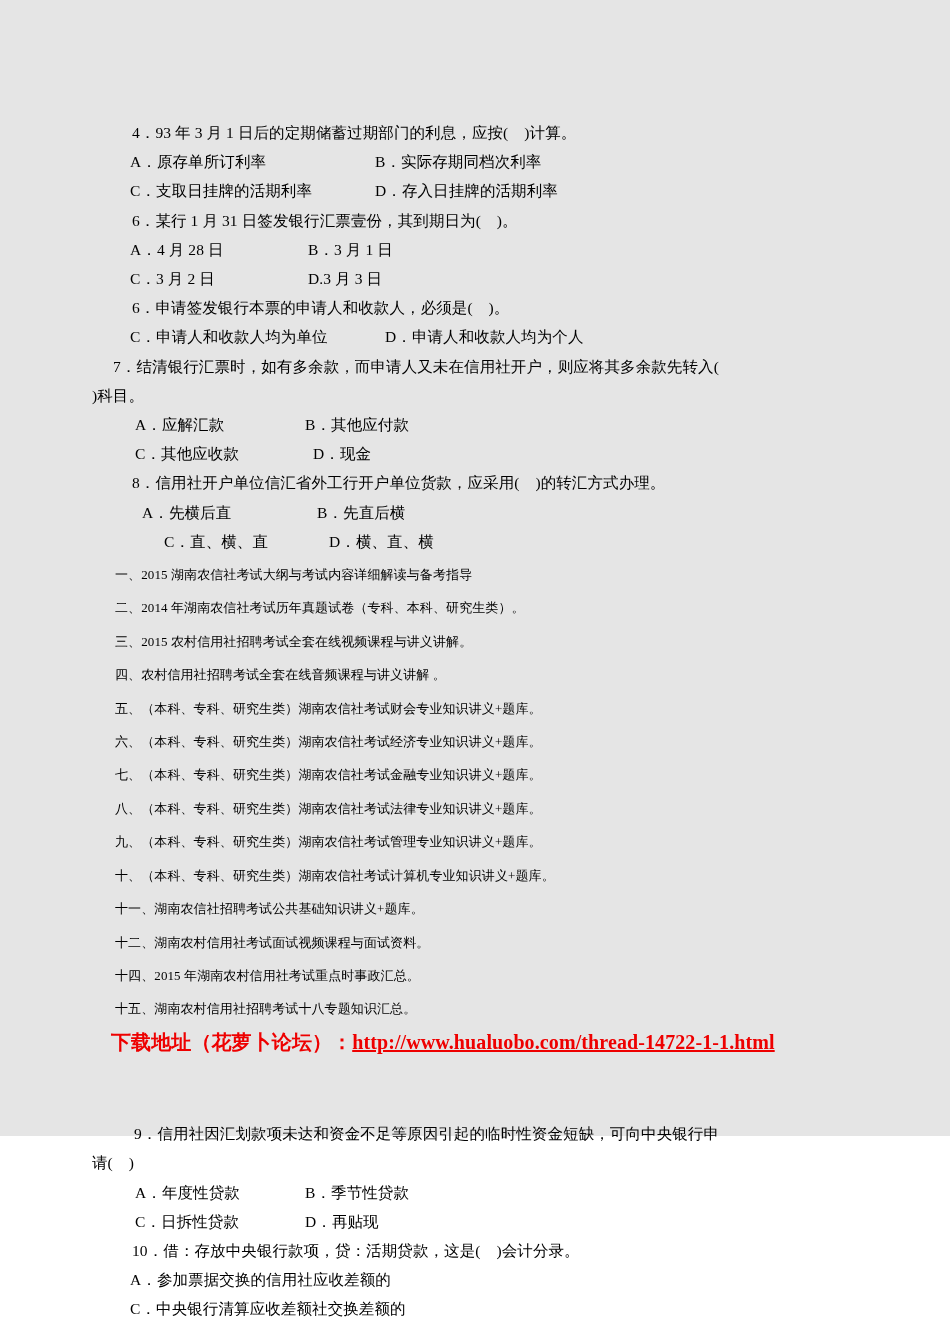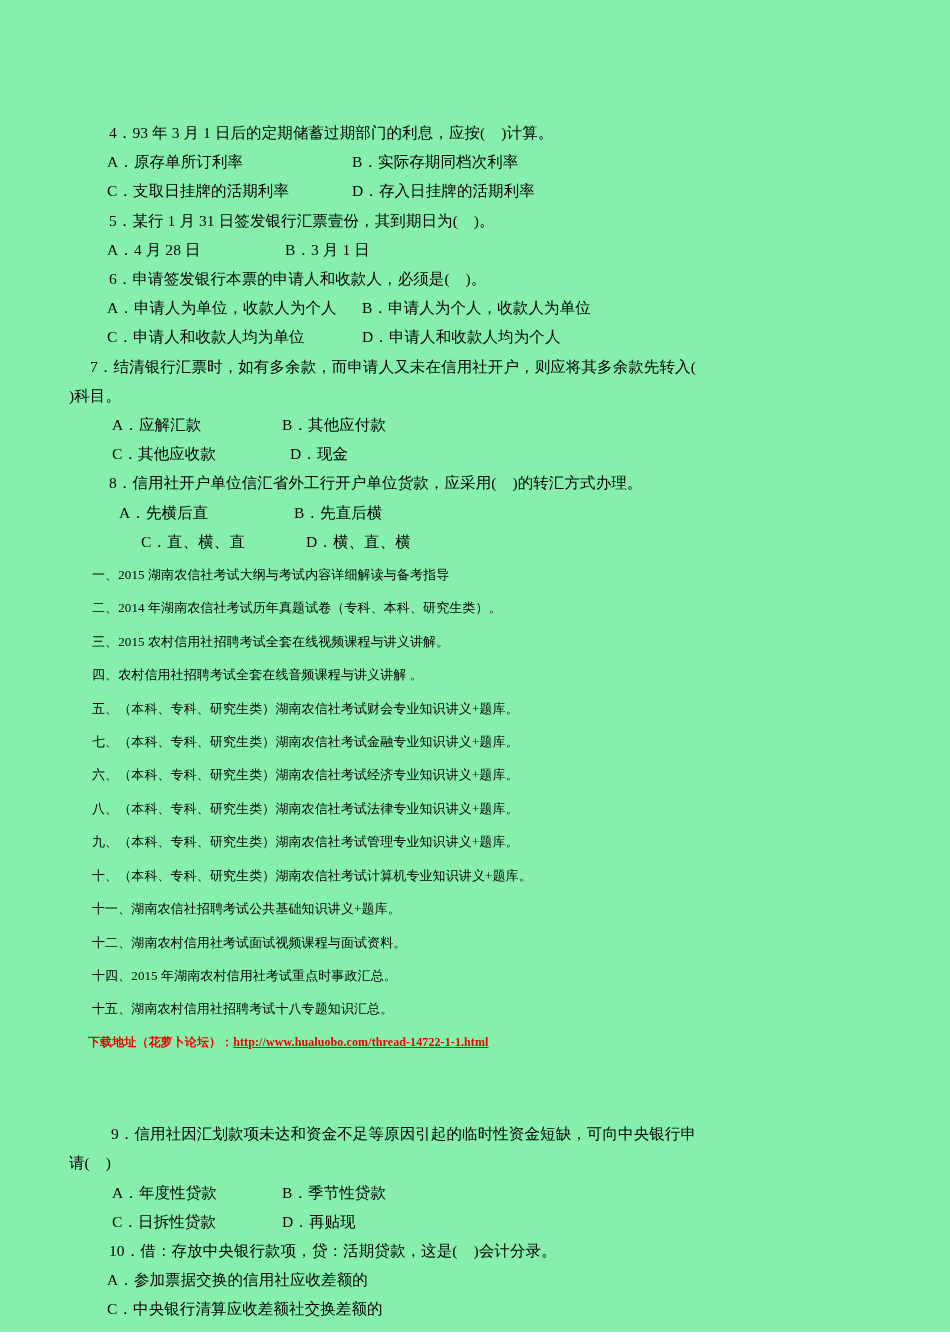--- a/index.html
+++ b/index.html
@@ -12,24 +12,24 @@
     width: 950px;
     height: 1344px;
     font-family: "Liberation Serif", "DejaVu Serif", serif;
     color: #000000;
     -webkit-font-smoothing: antialiased;
   }
 
   .page {
     position: relative;
     width: 950px;
-    height: 1332px;
-    background: #86efac;
+    height: 1136px;
+    background: #e5e5e5;
     box-sizing: border-box;
-    padding: 118px 150px 0 88px;
+    padding: 118px 150px 0 111px;
   }
 
   .doc-body {
     font-size: 15.5px;
     line-height: 29.2px;
     letter-spacing: 0.1px;
   }
 
   
   .q-line {
@@ -71,21 +71,21 @@
     line-height: 29.4px;
     white-space: pre;
   }
 
   
   .download-line {
     margin: 0;
     padding: 0;
     font-weight: bold;
     color: #ee0000;
-    font-size: 12px;
+    font-size: 20px;
     line-height: 29.4px;
     white-space: pre;
   }
   .download-line .url {
     color: #ee0000;
     text-decoration: underline;
     font-family: "Liberation Serif", "DejaVu Serif", serif;
     cursor: pointer;
   }
 
@@ -96,44 +96,44 @@
 </head>
 <body>
 
 <div class="page">
   <div class="doc-body">
 
     <p class="q-line indent">4．93 年 3 月 1 日后的定期储蓄过期部门的利息，应按(    )计算。</p>
     <p class="opt-line"><span class="col col-a w245">A．原存单所订利率</span><span class="col">B．实际存期同档次利率</span></p>
     <p class="opt-line"><span class="col col-a w245">C．支取日挂牌的活期利率</span><span class="col">D．存入日挂牌的活期利率</span></p>
 
-    <p class="q-line indent">5．某行 1 月 31 日签发银行汇票壹份，其到期日为(    )。</p>
+    <p class="q-line indent">6．某行 1 月 31 日签发银行汇票壹份，其到期日为(    )。</p>
     <p class="opt-line"><span class="col col-a w178">A．4 月 28 日</span><span class="col">B．3 月 1 日</span></p>
+    <p class="opt-line"><span class="col col-a w178">C．3 月 2 日</span><span class="col">D.3 月 3 日</span></p>
 
     <p class="q-line indent">6．申请签发银行本票的申请人和收款人，必须是(    )。</p>
-    <p class="opt-line"><span class="col col-a" style="width:255px">A．申请人为单位，收款人为个人</span><span class="col">B．申请人为个人，收款人为单位</span></p>
     <p class="opt-line"><span class="col col-a" style="width:255px">C．申请人和收款人均为单位</span><span class="col">D．申请人和收款人均为个人</span></p>
 
     <p class="q-line" style="text-indent:21px;margin-left:-19px;">7．结清银行汇票时，如有多余款，而申请人又未在信用社开户，则应将其多余款先转入(</p>
     <p class="q-line" style="margin-left:-19px;">)科目。</p>
     <p class="opt-line pad2"><span class="col col-a" style="width:170px">A．应解汇款</span><span class="col">B．其他应付款</span></p>
     <p class="opt-line pad2"><span class="col col-a" style="width:178px">C．其他应收款</span><span class="col">D．现金</span></p>
 
     <p class="q-line indent">8．信用社开户单位信汇省外工行开户单位货款，应采用(    )的转汇方式办理。</p>
     <p class="opt-line pad3"><span class="col col-a" style="width:175px">A．先横后直</span><span class="col">B．先直后横</span></p>
     <p class="opt-line" style="padding-left:53px"><span class="col col-a" style="width:165px">C．直、横、直</span><span class="col">D．横、直、横</span></p>
 
     <ul class="cat-list">
       <li class="cat-item">一、2015 湖南农信社考试大纲与考试内容详细解读与备考指导</li>
       <li class="cat-item">二、2014 年湖南农信社考试历年真题试卷（专科、本科、研究生类）。</li>
       <li class="cat-item">三、2015 农村信用社招聘考试全套在线视频课程与讲义讲解。</li>
       <li class="cat-item">四、农村信用社招聘考试全套在线音频课程与讲义讲解 。</li>
       <li class="cat-item">五、（本科、专科、研究生类）湖南农信社考试财会专业知识讲义+题库。</li>
+      <li class="cat-item">六、（本科、专科、研究生类）湖南农信社考试经济专业知识讲义+题库。</li>
       <li class="cat-item">七、（本科、专科、研究生类）湖南农信社考试金融专业知识讲义+题库。</li>
-      <li class="cat-item">六、（本科、专科、研究生类）湖南农信社考试经济专业知识讲义+题库。</li>
       <li class="cat-item">八、（本科、专科、研究生类）湖南农信社考试法律专业知识讲义+题库。</li>
       <li class="cat-item">九、（本科、专科、研究生类）湖南农信社考试管理专业知识讲义+题库。</li>
       <li class="cat-item">十、（本科、专科、研究生类）湖南农信社考试计算机专业知识讲义+题库。</li>
       <li class="cat-item">十一、湖南农信社招聘考试公共基础知识讲义+题库。</li>
       <li class="cat-item">十二、湖南农村信用社考试面试视频课程与面试资料。</li>
       <li class="cat-item">十四、2015 年湖南农村信用社考试重点时事政汇总。</li>
       <li class="cat-item">十五、湖南农村信用社招聘考试十八专题知识汇总。</li>
     </ul>
 
     <p class="download-line"><span>下载地址（花萝卜论坛）：</span><span class="url">http://www.hualuobo.com/thread-14722-1-1.html</span></p>

